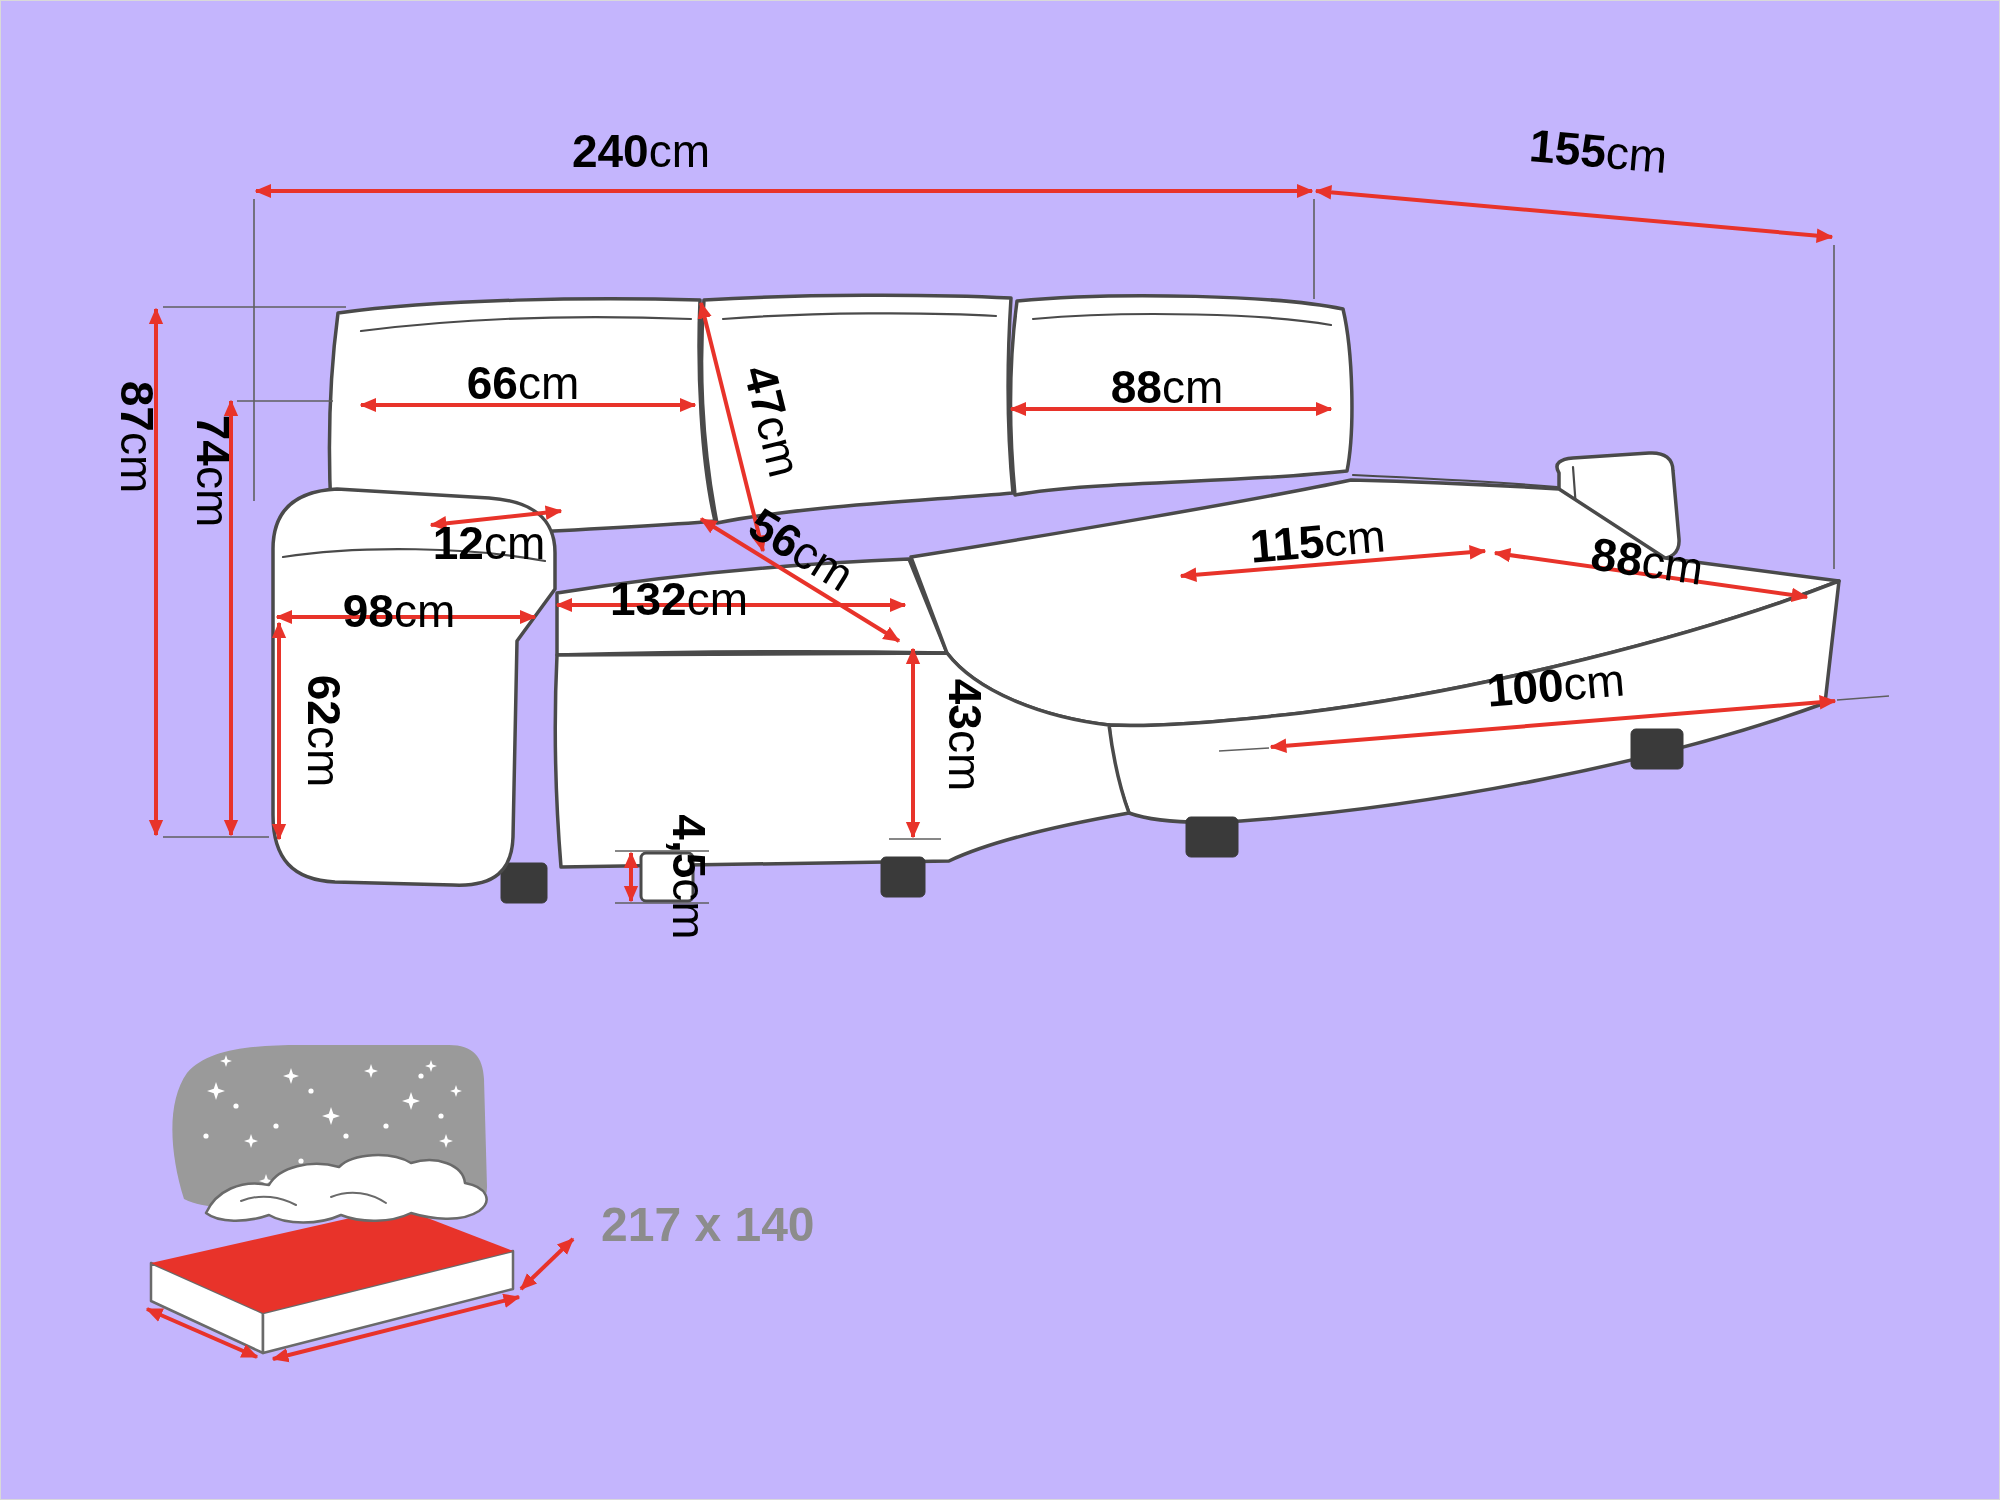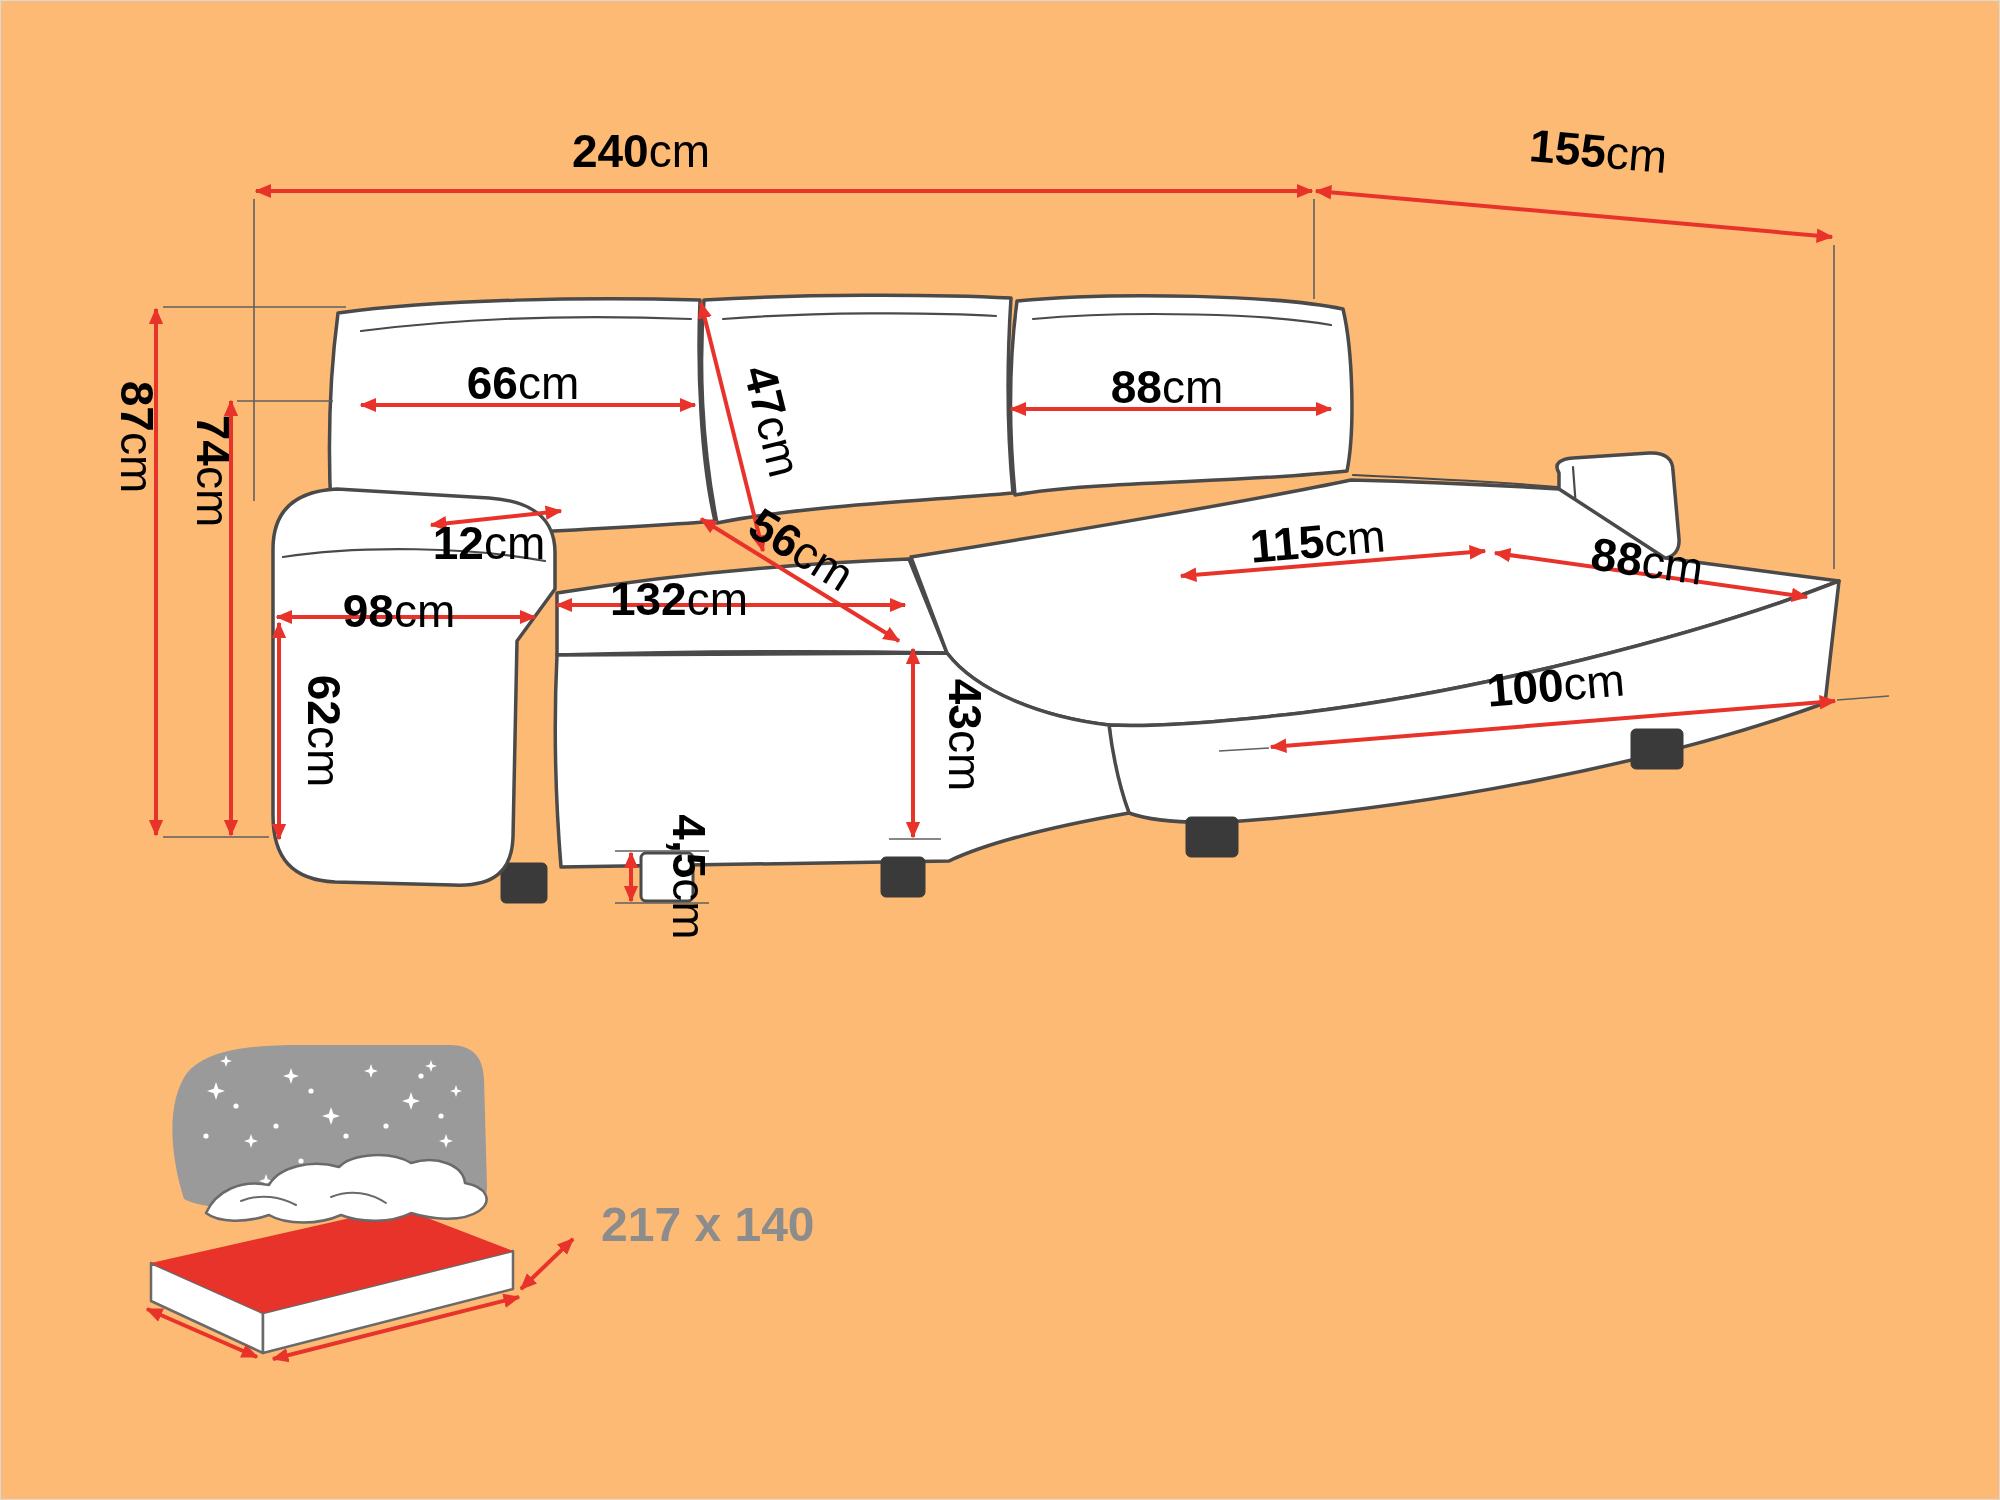--- a/index.html
+++ b/index.html
@@ -1,18 +1,18 @@
 <!DOCTYPE html>
 <html><head>
 <meta charset="utf-8">
 <style>
   html,body{margin:0;padding:0;background:#ffffff;}
   .frame{
     width:2000px;height:1500px;box-sizing:border-box;
-    border:1px solid #d9d9d9;background:#fdba74;position:relative;
+    border:1px solid #d9d9d9;background:#c4b5fd;position:relative;
     font-family:"Liberation Sans",sans-serif;
   }
   svg{display:block;width:2000px;height:1500px;}
   .sofa{stroke:#4a4a4a;stroke-width:3.5;fill:#ffffff;stroke-linejoin:round;stroke-linecap:round;}
   .sofa-detail{stroke:#4a4a4a;stroke-width:2.2;fill:none;stroke-linecap:round;}
   .leg{fill:#3a3a3a;stroke:#3a3a3a;stroke-width:1;}
   .leg-outline{fill:#ffffff;stroke:#4a4a4a;stroke-width:3;}
   .dim-line{stroke:#e8332a;stroke-width:4;fill:none;}
   .ext-line{stroke:#5f5f5f;stroke-width:1.6;fill:none;}
   text.dim{font-family:"Liberation Sans",sans-serif;font-size:46px;font-weight:700;fill:#000000;text-anchor:middle;}

